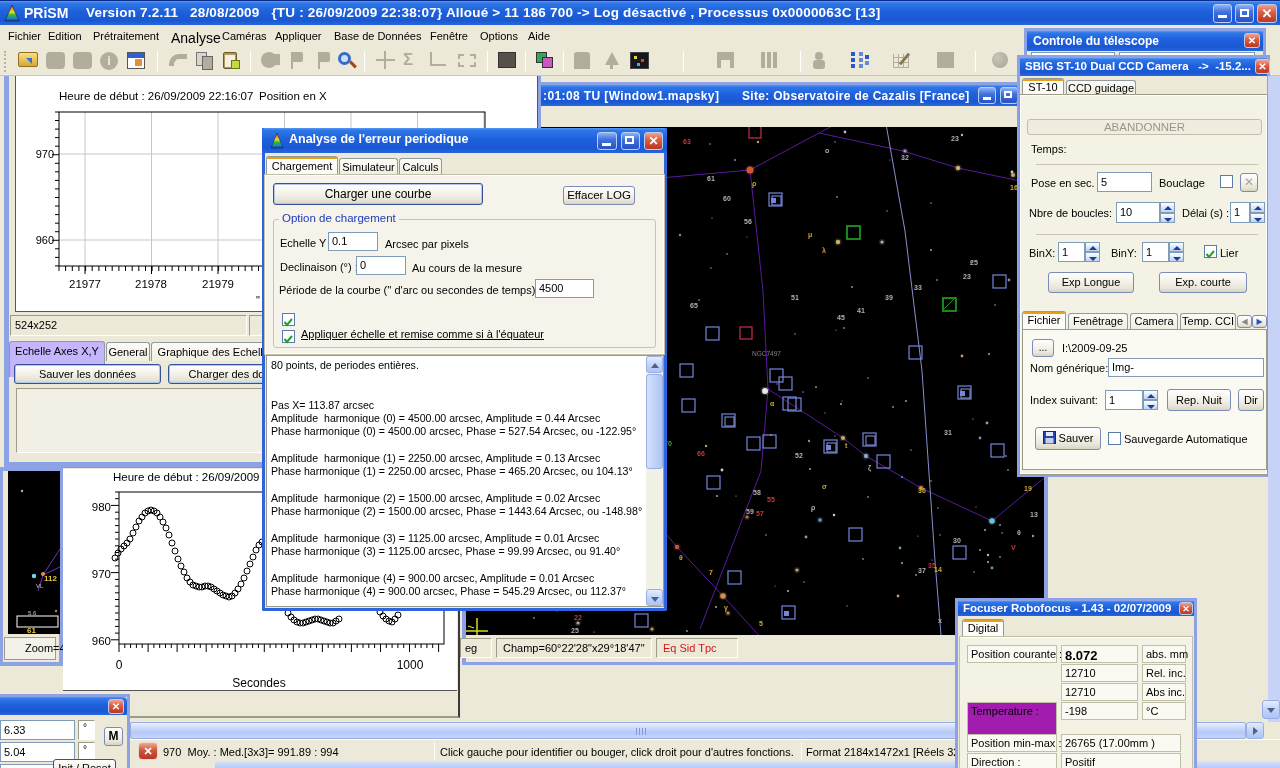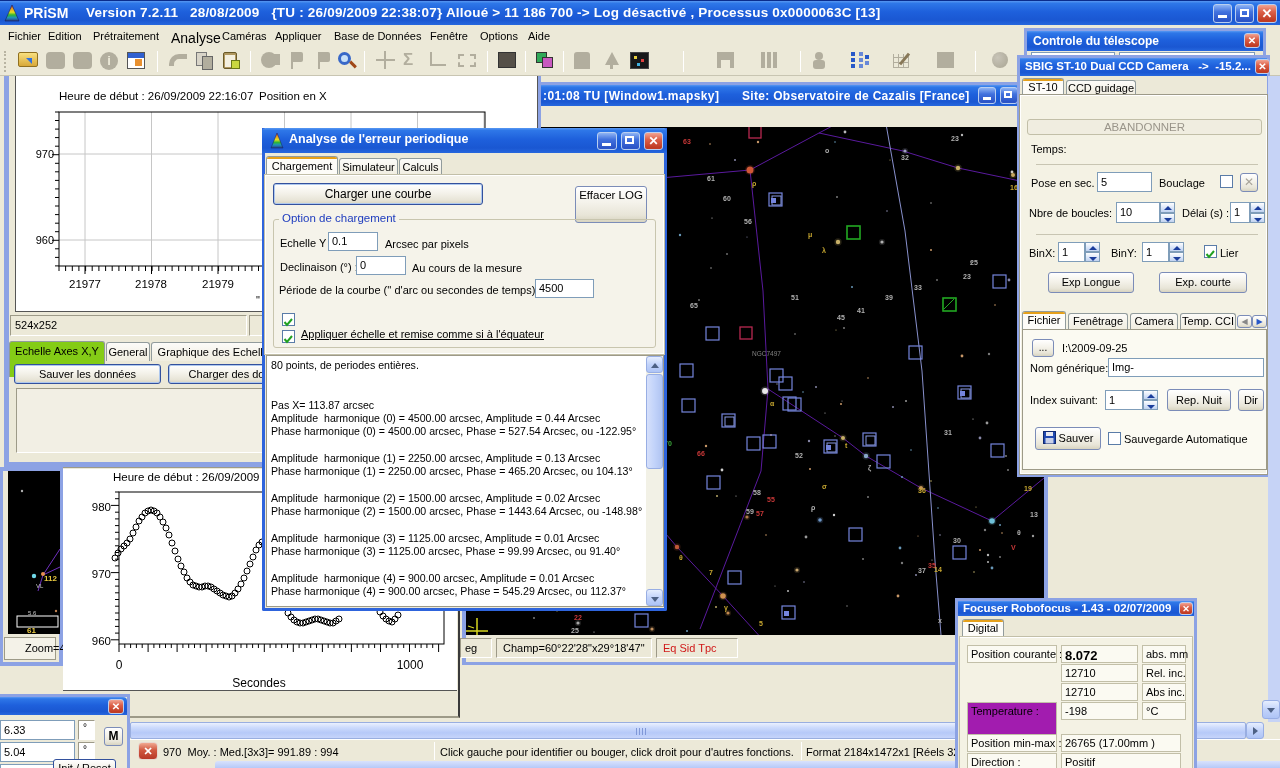--- a/index.html
+++ b/index.html
@@ -558,21 +558,21 @@
         <text x="243" y="24" font-size="11.5" fill="#000">Position en X</text>
         <text x="240" y="228" font-size="11" fill="#000">" d</text>
       </svg>
 </div>
 <div class="abs" style="left:0;top:237px;width:529px;height:25px;">
 <div class="abs cell" style="left:1px;top:2px;width:237px;height:21px;">
         <span class="lbl" style="position:absolute;left:4px;top:3px;">524x252</span>
       </div>
 <div class="abs cell" style="left:240px;top:2px;width:288px;height:21px;"></div>
 </div>
-<div class="abs tabsel" style="left:0px;top:265px;width:96px;height:36px;background:#84cc16;"><span style="position:relative;top:3px;">Echelle Axes X,Y</span></div>
+<div class="abs tabsel" style="left:0px;top:265px;width:96px;height:36px;background:#c4b5fd;"><span style="position:relative;top:3px;">Echelle Axes X,Y</span></div>
 <div class="abs tab" style="left:97px;top:266px;width:44px;height:19px;"><span style="position:relative;top:3px;">General</span></div>
 <div class="abs tab" style="left:142px;top:266px;width:130px;height:19px;"><span style="position:relative;top:3px;">Graphique des Echelles</span></div>
 <div class="abs xpbtn" style="left:5px;top:288px;width:147px;height:20px;font-size:11px;line-height:18px;border:1px solid #33519D;box-shadow:inset 0 0 0 1px #AEC8EE;">Sauver les données</div>
 <div class="abs xpbtn" style="left:159px;top:288px;width:147px;height:20px;font-size:11px;line-height:18px;border:1px solid #33519D;box-shadow:inset 0 0 0 1px #AEC8EE;">Charger des données</div>
 <div class="abs" style="left:7px;top:312px;width:521px;height:65px;background:#F2EFE4;border:1px solid;border-color:#9D9A88 #FFFFFF #FFFFFF #9D9A88;"></div>
 </div>
 <div class="abs" style="left:0px;top:467px;width:63px;height:199px;background:#ECE9D8;border:4px solid #8CA2E4;border-left:3px solid #8CA2E4;">
 <div class="abs" style="left:5px;top:0px;width:52px;height:163px;background:#000;overflow:hidden;">
 <svg width="52" height="163">
         <rect width="52" height="163" fill="#000"></rect>
@@ -897,21 +897,21 @@
     </div>
 <div class="abs ctlbtn bluebtn" style="left:356px;top:4px;width:19px;height:18px;">
       <div style="position:absolute;left:3px;top:3px;width:9px;height:8px;border:2px solid #fff;"></div>
     </div>
 <div class="abs ctlbtn redbtn" style="left:379px;top:4px;width:19px;height:18px;font-size:12px;line-height:17px;">✕</div>
 <div class="abs tabsel" style="left:1px;top:28px;width:72px;height:20px;background:#FDFCF8;"><div class="oranget"></div><span style="position:relative;top:3px;">Chargement</span></div>
 <div class="abs tab" style="left:74px;top:30px;width:59px;height:18px;"><span style="position:relative;top:2px;">Simulateur</span></div>
 <div class="abs tab" style="left:134px;top:30px;width:43px;height:18px;"><span style="position:relative;top:2px;">Calculs</span></div>
 <div class="abs" style="left:0px;top:47px;width:399px;height:179px;background:#F5F3EA;border:1px solid #fff;box-shadow:0 0 0 1px #C2BFA8;"></div>
 <div class="abs xpbtn" style="left:8px;top:55px;width:210px;height:22px;font-size:12px;line-height:20px;border:1px solid #33519D;box-shadow:inset 0 0 0 1px #AEC8EE;">Charger une courbe</div>
-<div class="abs xpbtn" style="left:298px;top:58px;width:72px;height:37px;font-size:11.5px;line-height:17px;margin-left:12px;">Effacer LOG</div>
+<div class="abs xpbtn" style="left:298px;top:58px;width:72px;height:19px;font-size:11.5px;line-height:17px;">Effacer LOG</div>
 <div class="abs" style="left:8px;top:91px;width:383px;height:129px;border:1px solid #C8C5AE;border-radius:3px;"></div>
 <span class="abs" style="left:14px;top:84px;background:#F5F3EA;padding:0 3px;font-size:11.5px;color:#1E3CBE;">Option de chargement</span>
 <span class="abs lbl" style="left:15px;top:109px;">Echelle Y</span>
 <div class="abs tbx" style="left:63px;top:104px;width:50px;height:19px;line-height:17px;">0.1</div>
 <span class="abs lbl" style="left:120px;top:110px;">Arcsec par pixels</span>
 <span class="abs lbl" style="left:15px;top:133px;">Declinaison (°) :</span>
 <div class="abs tbx" style="left:91px;top:128px;width:50px;height:19px;line-height:17px;">0</div>
 <span class="abs lbl" style="left:147px;top:134px;">Au cours de la mesure</span>
 <span class="abs lbl" style="left:14px;top:156px;">Période de la courbe ('' d'arc ou secondes de temps) :</span>
 <div class="abs tbx" style="left:270px;top:151px;width:59px;height:19px;line-height:17px;">4500</div>

